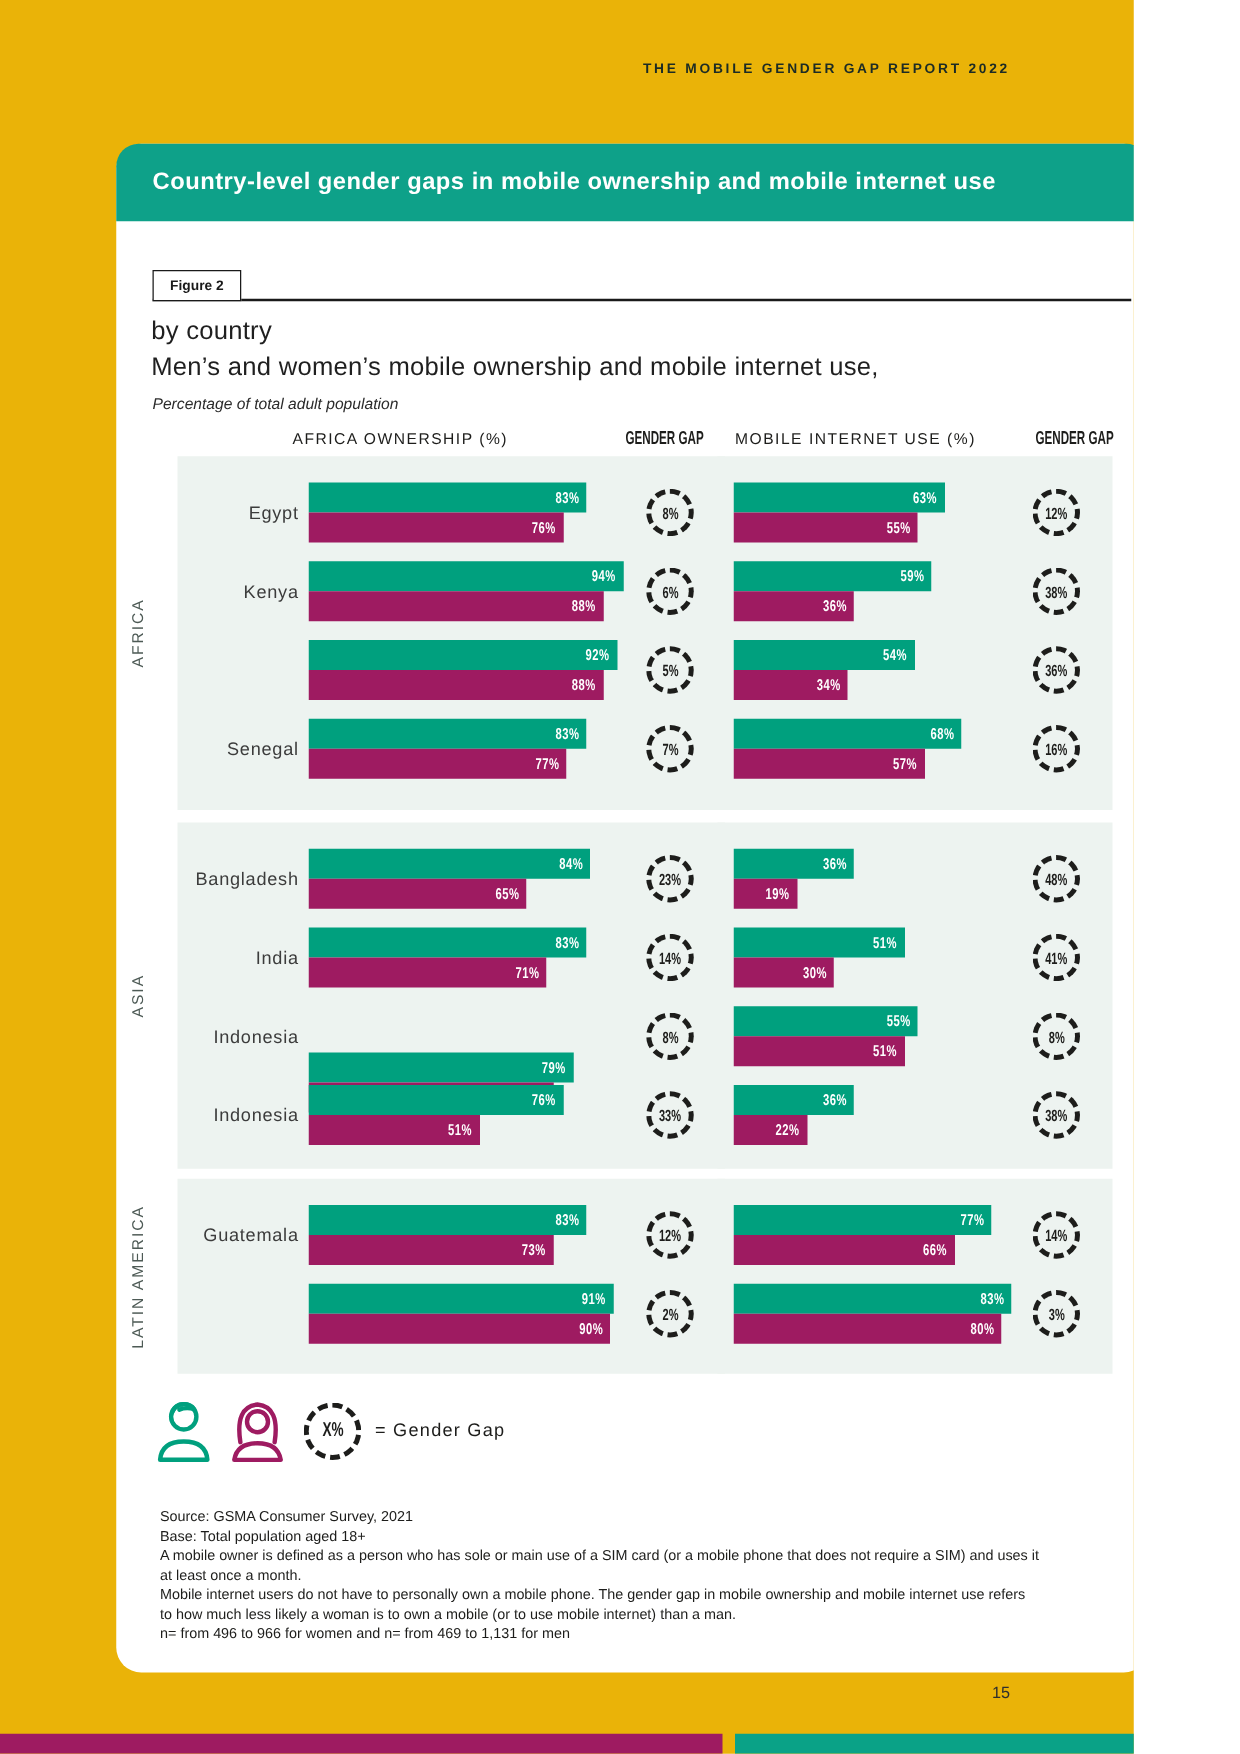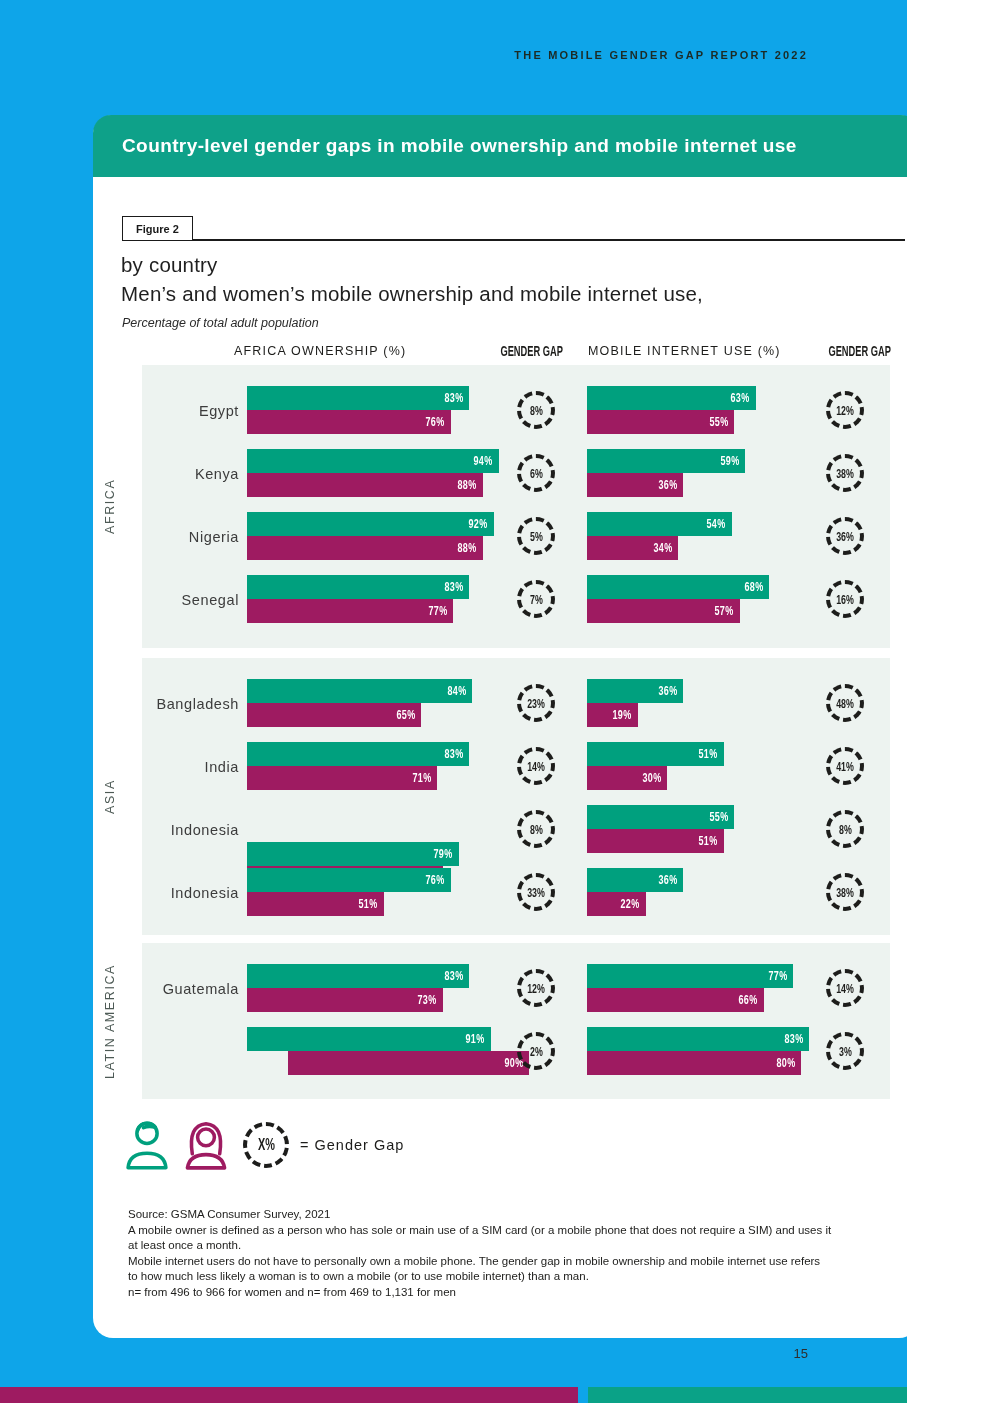--- a/index.html
+++ b/index.html
@@ -1,17 +1,17 @@
 <!DOCTYPE html>
 <html><head>
 <meta charset="utf-8">
 <style>
   * { margin:0; padding:0; box-sizing:border-box; }
   body { font-family:"Liberation Sans", sans-serif; }
-  .page { position:relative; width:907px; height:1403px; background:#0ea5e9; overflow:hidden; }
+  .page { position:relative; width:907px; height:1403px; background:#eab308; overflow:hidden; }
 
   .report-header { position:absolute; top:49px; right:99px; font-size:11px; font-weight:bold;
                    letter-spacing:2.2px; color:#1c2b25; }
 
   .card { position:absolute; left:93px; top:115px; width:826px; height:1223px;
           background:#ffffff; border-radius:20px; }
 
   .banner { position:absolute; left:0; top:0; width:826px; height:62px; background:#0ea189;
             border-radius:18px 18px 0 0; display:flex; align-items:center; padding-left:29px;
             color:#ffffff; font-size:19px; font-weight:bold; letter-spacing:0.4px; }
@@ -136,21 +136,20 @@
             </div>
             <div class="bar women" style="width: 235.84px;">
               <span class="bar-value">88%</span>
             </div>
           </div>
           <div class="gap-badge">
             <span class="gap-value">6%</span>
           </div>
         </div>
         <div class="country-row">
-          <div class="country-label">Nigeria</div>
           <div class="bars">
             <div class="bar men" style="width: 246.56px;">
               <span class="bar-value">92%</span>
             </div>
             <div class="bar women" style="width: 235.84px;">
               <span class="bar-value">88%</span>
             </div>
           </div>
           <div class="gap-badge">
             <span class="gap-value">5%</span>
@@ -350,21 +349,21 @@
           </div>
           <div class="gap-badge">
             <span class="gap-value">12%</span>
           </div>
         </div>
         <div class="country-row">
           <div class="bars">
             <div class="bar men" style="width: 243.88px;">
               <span class="bar-value">91%</span>
             </div>
-            <div class="bar women" style="width: 241.2px; margin-left: 41px;">
+            <div class="bar women" style="width: 241.2px;">
               <span class="bar-value">90%</span>
             </div>
           </div>
           <div class="gap-badge">
             <span class="gap-value">2%</span>
           </div>
         </div>
       </div>
     <div class="panel" data-region="2" data-side="internet">
         <div class="country-row">
@@ -409,20 +408,21 @@
         <path d="M5 56 Q7.5 41 26 41 Q44.5 41 47 56 Z"></path>
       </svg>
     </div>
     <div class="legend-badge">
       <span class="gap-value">X%</span>
     </div>
     <div class="legend-text">= Gender Gap</div>
 
     <div class="source-block">
       <div>Source: GSMA Consumer Survey, 2021</div>
+      <div>Base: Total population aged 18+</div>
       <div>A mobile owner is defined as a person who has sole or main use of a SIM card (or a mobile phone that does not require a SIM) and uses it</div>
       <div>at least once a month.</div>
       <div>Mobile internet users do not have to personally own a mobile phone. The gender gap in mobile ownership and mobile internet use refers</div>
       <div>to how much less likely a woman is to own a mobile (or to use mobile internet) than a man.</div>
       <div>n= from 496 to 966 for women and n= from 469 to 1,131 for men</div>
     </div>
 
   </div>
 
   <div class="page-number">15</div>

